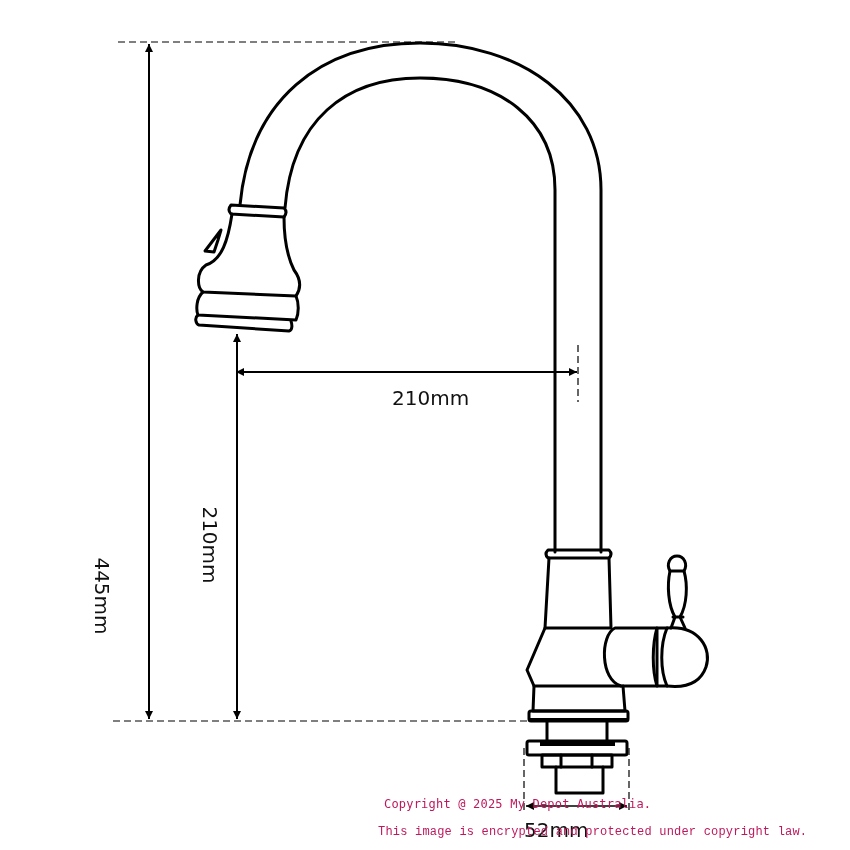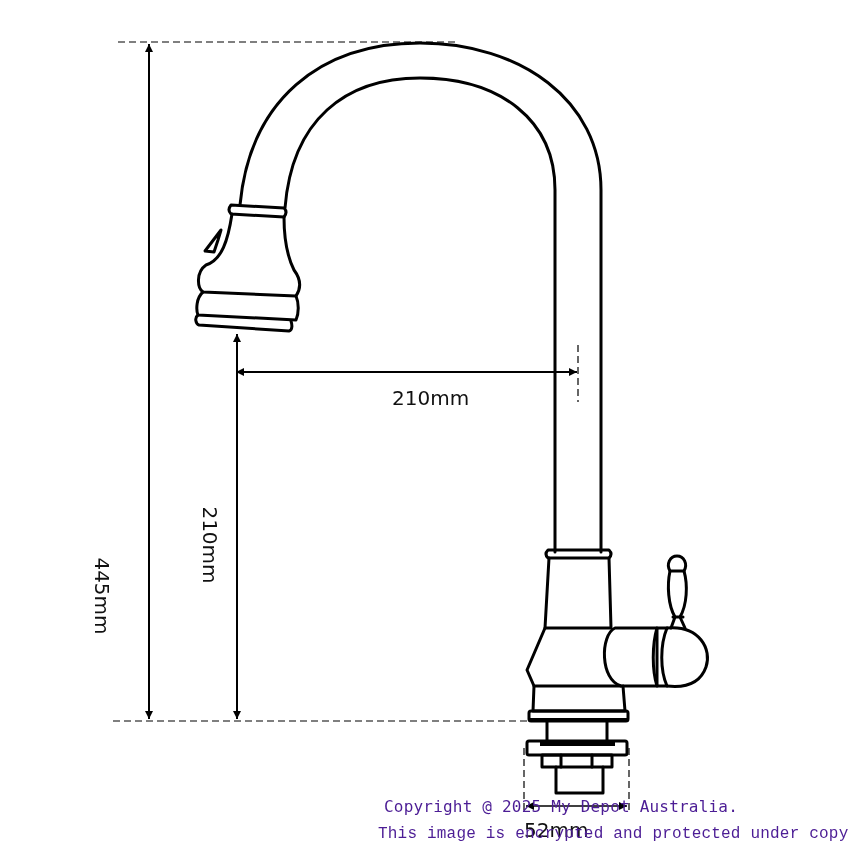--- a/index.html
+++ b/index.html
@@ -1,20 +1,20 @@
 <!DOCTYPE html>
 <html><head>
   <meta charset="utf-8">
   <style>
     html, body { margin: 0; padding: 0; background: #ffffff; }
     body { width: 850px; height: 850px; position: relative; overflow: hidden; font-family: "DejaVu Sans", sans-serif; }
     #canvas { position: absolute; left: 0; top: 0; width: 850px; height: 850px; }
     .dim-label { position: absolute; color: #111; font-family: "DejaVu Sans", sans-serif; font-size: 20px; white-space: nowrap; }
     .dim-label.vert { transform-origin: center center; transform: rotate(90deg); }
-    .watermark { position: absolute; font-family: "DejaVu Sans Mono", monospace; font-size: 16px; color: #4c1d95; white-space: nowrap; letter-spacing: 0.2px; }
+    .watermark { position: absolute; font-family: "DejaVu Sans Mono", monospace; font-size: 12px; color: #be185d; white-space: nowrap; letter-spacing: 0.2px; }
   </style>
 </head>
 <body>
 
 <svg id="canvas" viewBox="0 0 850 850" xmlns="http://www.w3.org/2000/svg">
   <defs>
     <marker id="arrow" viewBox="0 0 10 10" refX="10" refY="5" markerWidth="8" markerHeight="12" orient="auto-start-reverse" markerUnits="userSpaceOnUse">
       <path d="M0,0 L10,5 L0,10 z" fill="#000"></path>
     </marker>
   </defs>

